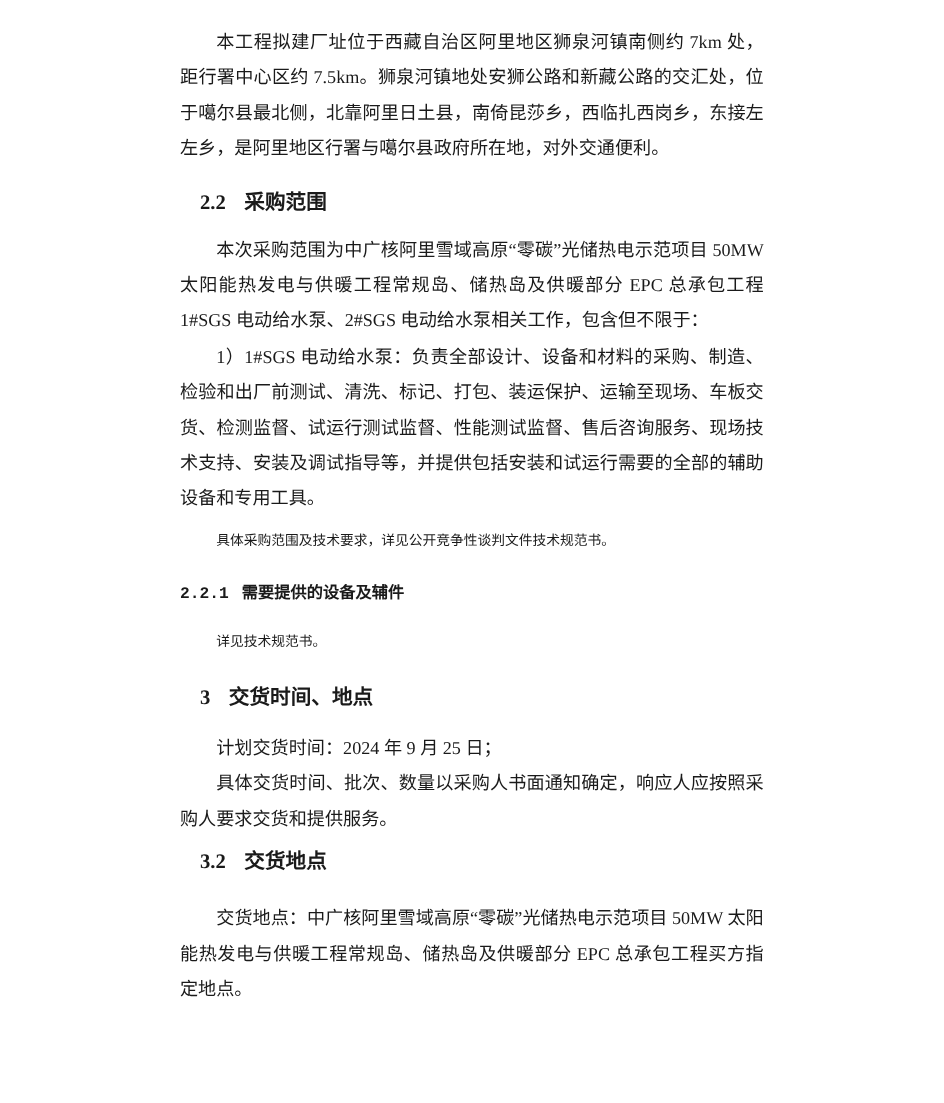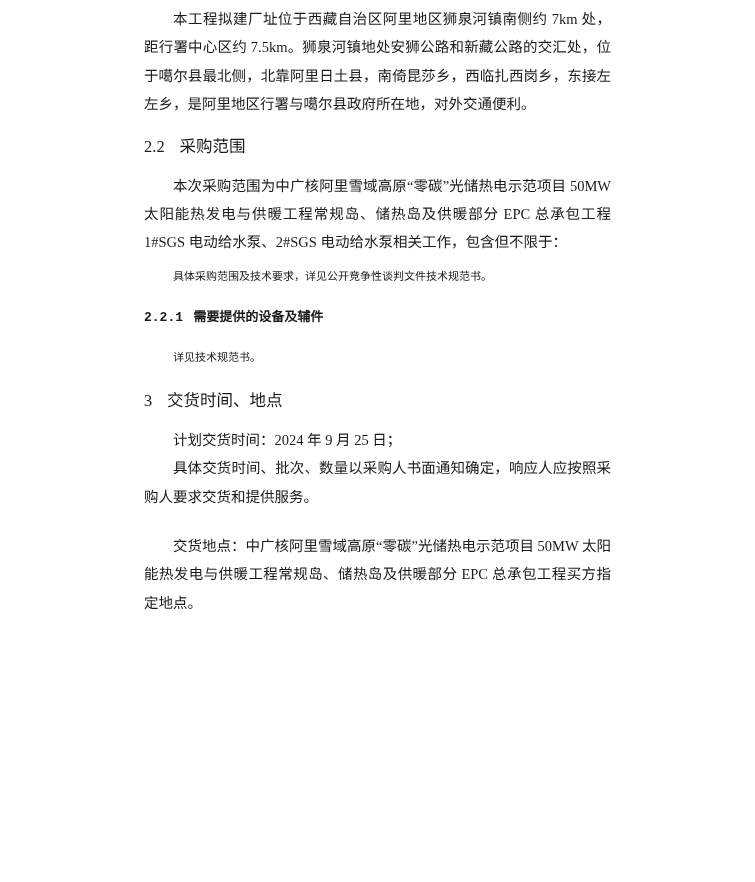--- a/index.html
+++ b/index.html
@@ -9,42 +9,42 @@
   }
   .page {
     position: relative;
     width: 643px;
     height: 882px;
     margin: 0 auto;
     background: #ffffff;
     color: #1a1a1a;
     font-family: "Liberation Serif", "DejaVu Serif", serif;
     box-sizing: border-box;
-    padding: 5px 88px 0 88px;
+    padding: 20px 88px 0 88px;
     overflow: hidden;
     text-align: justify;
   }
   p { margin: 0; }
   .body-para {
     font-size: 14.5px;
     line-height: 28.4px;
     text-indent: 2em;
     text-align: justify;
   }
   .small-para {
     font-size: 11px;
     line-height: 16px;
     text-indent: 29px;
     text-align: justify;
   }
   .heading-l2 {
-    margin: 0;
+    margin: 16px;
     font-size: 16.5px;
     line-height: 22px;
-    font-weight: normal;
+    font-weight: bold;
     text-align: left;
   }
   .heading-l2 .h-num { margin-right: 0.9em; }
   .heading-l3 {
     margin: 0;
     font-size: 13px;
     line-height: 18px;
     font-weight: bold;
     text-align: left;
   }
@@ -66,35 +66,39 @@
 <div class="page">
 
   <p class="body-para">本工程拟建厂址位于西藏自治区阿里地区狮泉河镇南侧约 7km 处，距行署中心区约 7.5km。狮泉河镇地处安狮公路和新藏公路的交汇处，位于噶尔县最北侧，北靠阿里日土县，南倚昆莎乡，西临扎西岗乡，东接左左乡，是阿里地区行署与噶尔县政府所在地，对外交通便利。</p>
 
   <h2 class="heading-l2 mt-h22">
     <span class="h-num">2.2</span><span>采购范围</span>
   </h2>
 
   <p class="body-para">本次采购范围为中广核阿里雪域高原“零碳”光储热电示范项目 50MW 太阳能热发电与供暖工程常规岛、储热岛及供暖部分 EPC 总承包工程 1#SGS 电动给水泵、2#SGS 电动给水泵相关工作，包含但不限于：</p>
 
+  <p class="body-para">1）1#SGS 电动给水泵：负责全部设计、设备和材料的采购、制造、检验和出厂前测试、清洗、标记、打包、装运保护、运输至现场、车板交货、检测监督、试运行测试监督、性能测试监督、售后咨询服务、现场技术支持、安装及调试指导等，并提供包括安装和试运行需要的全部的辅助设备和专用工具。</p>
 
 
   <p class="small-para mt-note">具体采购范围及技术要求，详见公开竞争性谈判文件技术规范书。</p>
 
   <h3 class="heading-l3 mt-h221">
     <span class="h-num">2.2.1</span><span>需要提供的设备及辅件</span>
   </h3>
 
   <p class="small-para mt-see">详见技术规范书。</p>
 
   <h2 class="heading-l2 mt-h3">
     <span class="h-num">3</span><span>交货时间、地点</span>
   </h2>
 
 
   <p class="body-para mt-plan">计划交货时间：2024 年 9 月 25 日；</p>
 
   <p class="body-para">具体交货时间、批次、数量以采购人书面通知确定，响应人应按照采购人要求交货和提供服务。</p>
 
+  <h2 class="heading-l2 mt-h32">
+    <span class="h-num">3.2</span><span>交货地点</span>
+  </h2>
 
   <p class="body-para mt-place">交货地点：中广核阿里雪域高原“零碳”光储热电示范项目 50MW 太阳能热发电与供暖工程常规岛、储热岛及供暖部分 EPC 总承包工程买方指定地点。</p>
 
 </div>
 
 </body></html>

